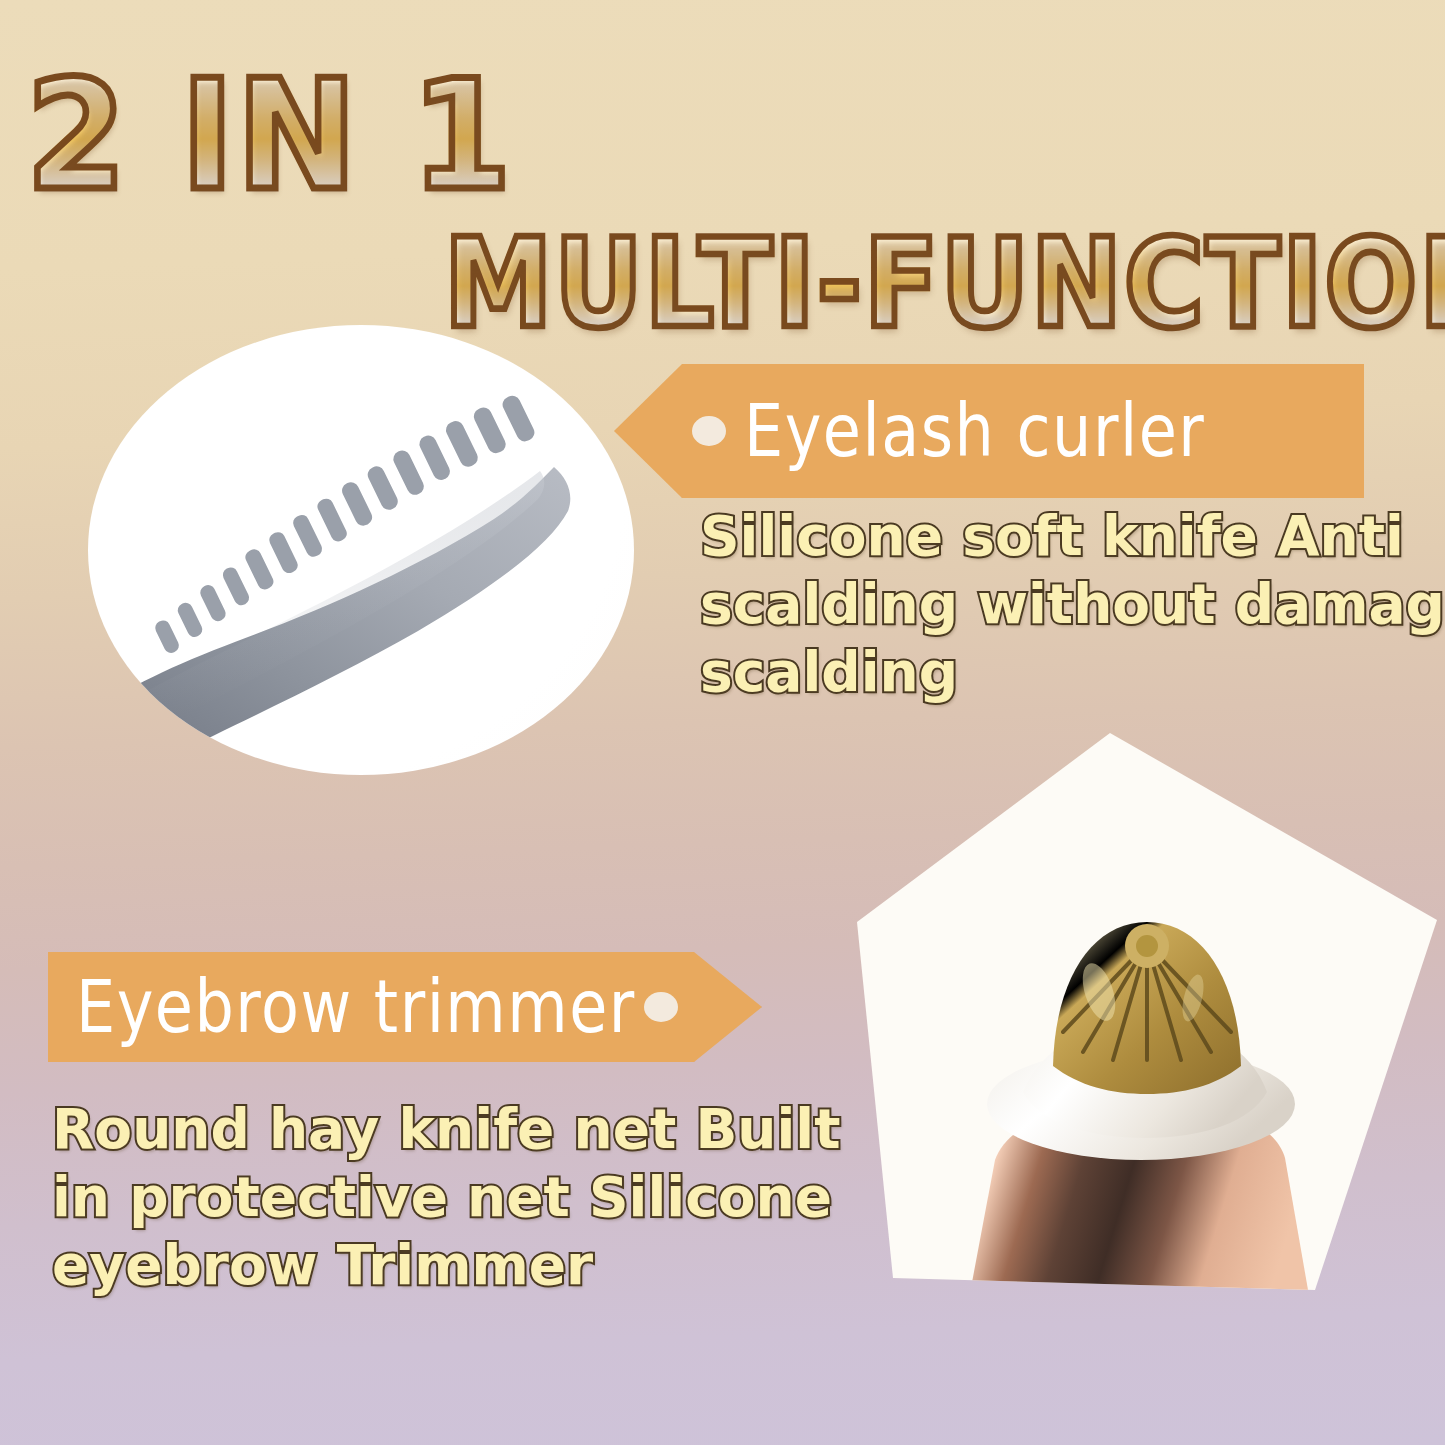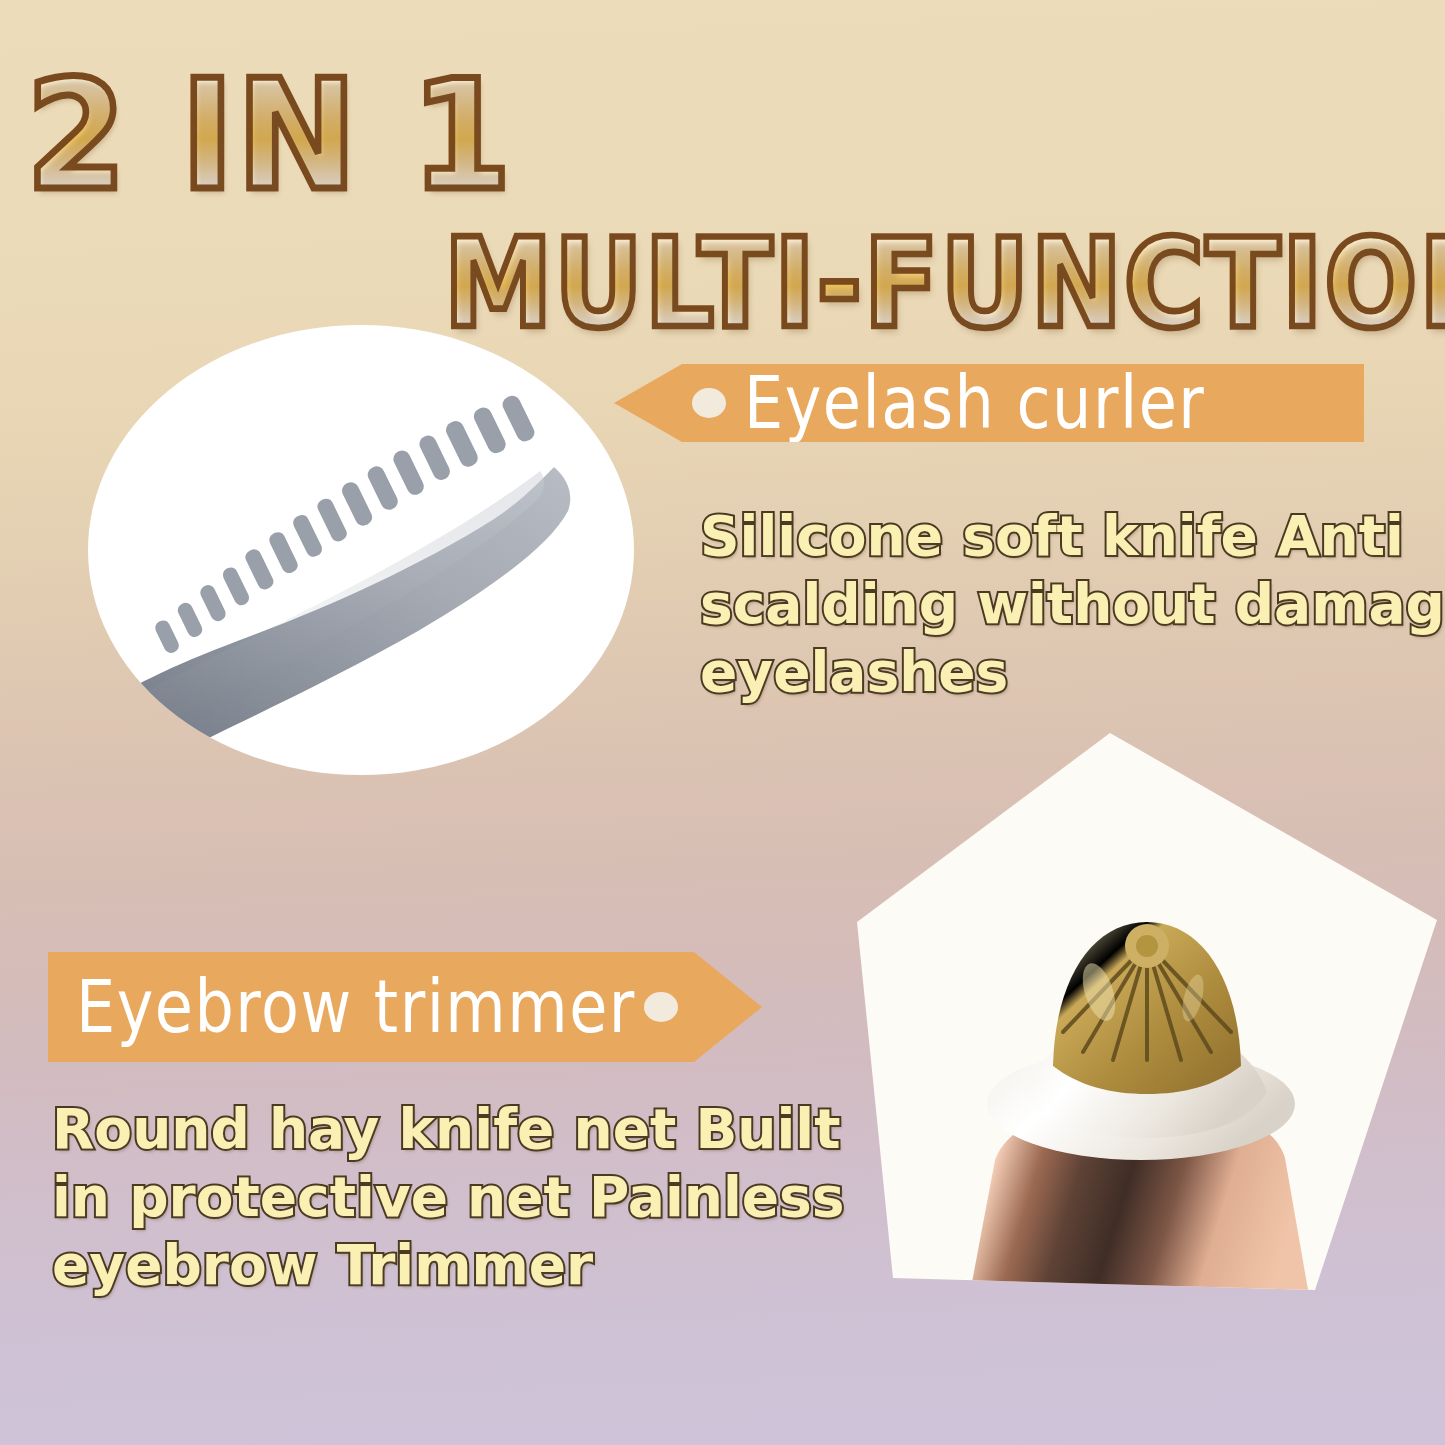--- a/index.html
+++ b/index.html
@@ -123,21 +123,21 @@
     width: 34px;
     height: 30px;
     border-radius: 50%;
     background: #f3eade;
     flex: 0 0 auto;
   }
   #banner-eyelash {
     left: 614px;
     top: 364px;
     width: 750px;
-    height: 78px;
+    height: 134px;
     clip-path: polygon(0% 50%, 68px 0%, 100% 0%, 100% 100%, 68px 100%);
     padding-left: 78px;
     box-sizing: border-box;
   }
   #banner-eyelash .banner-dot { margin-right: 18px; }
   #banner-eyebrow {
     left: 48px;
     top: 952px;
     width: 714px;
     height: 110px;
@@ -311,27 +311,27 @@
   </div>
 
   <div id="banner-eyelash" class="banner">
     <span class="banner-dot"></span>
     <span class="banner-label">Eyelash curler</span>
   </div>
 
   <div id="desc-eyelash" class="desc">
     <span>Silicone soft knife Anti</span>
     <span>scalding without damaging</span>
-    <span>eyelashes</span>
+    <span>scalding</span>
   </div>
 
   <div id="banner-eyebrow" class="banner">
     <span class="banner-label">Eyebrow trimmer</span>
     <span class="banner-dot"></span>
   </div>
 
   <div id="desc-eyebrow" class="desc">
     <span>Round hay knife net Built</span>
-    <span>in protective net Painless</span>
+    <span>in protective net Silicone</span>
     <span>eyebrow Trimmer</span>
   </div>
 
 </div>
 
 </body></html>

